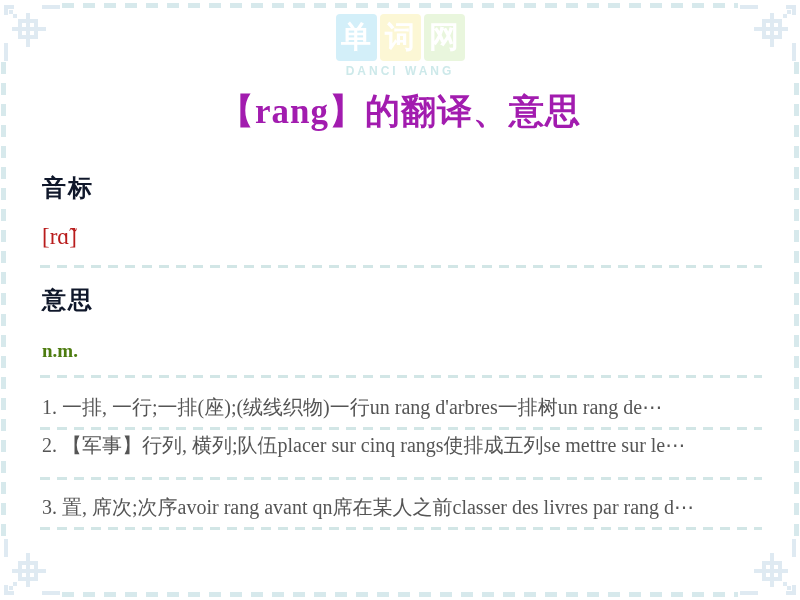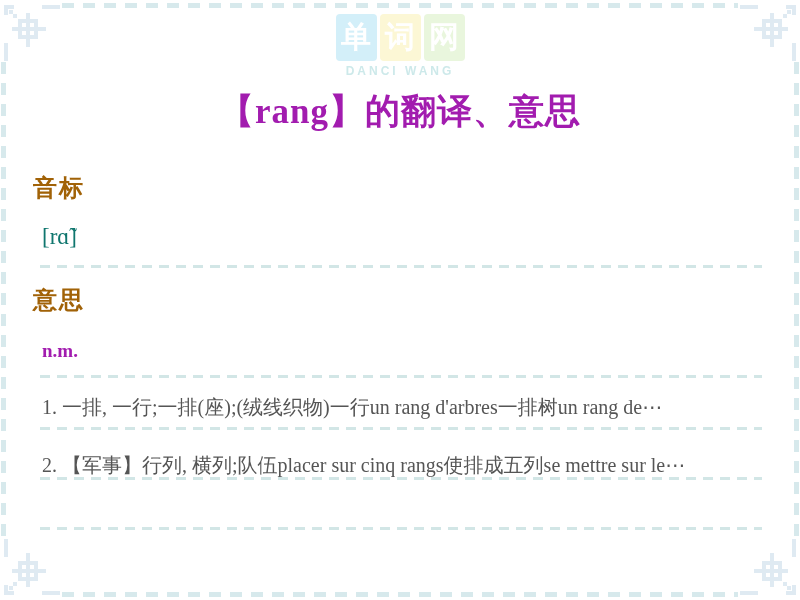--- a/index.html
+++ b/index.html
@@ -59,54 +59,54 @@
   
   .title {
     position: absolute; top: 88px; left: 0; right: 0;
     text-align: center;
     font-size: 35px; font-weight: bold; color: #a21caf;
     letter-spacing: 1px;
   }
 
   
   .sec-heading {
-    position: absolute; left: 33px;
-    font-size: 24px; font-weight: bold; color: #a16207;
+    position: absolute; left: 42px;
+    font-size: 24px; font-weight: bold; color: #0f172a;
     letter-spacing: 2px;
   }
   .phonetic-heading { top: 172px; }
   .meaning-heading  { top: 284px; }
 
   .phonetic-value {
     position: absolute; left: 42px; top: 224px;
-    font-size: 23px; color: #0f766e;
+    font-size: 23px; color: #b91c1c;
   }
   .pos-label {
     position: absolute; left: 42px; top: 340px;
-    font-size: 19px; font-weight: bold; color: #a21caf; font-family: Liberation Serif, serif;
+    font-size: 19px; font-weight: bold; color: #4d7c0f; font-family: Liberation Serif, serif;
   }
 
   .divider {
     position: absolute; left: 40px; right: 38px; height: 3px;
     background: repeating-linear-gradient(90deg, #d2e6e6 0 10px, transparent 10px 17px);
   }
   .dv1 { top: 265px; }
   .dv2 { top: 375px; }
   .dv3 { top: 427px; }
   .dv4 { top: 477px; }
   .dv5 { top: 527px; }
 
   .definition {
     position: absolute; left: 42px; right: 30px; height: 39px;
     display: flex; align-items: center;
     font-size: 20px; color: #555555;
     white-space: nowrap; overflow: hidden;
   }
   .def1 { top: 388px; text-align: center; }
-  .def2 { top: 446px; }
+  .def2 { top: 426px; }
   .def3 { top: 488px; }
 </style>
 </head>
 <body>
 
 <div class="page">
 
   <div class="edge h top"></div>
   <div class="edge h bottom"></div>
   <div class="edge v left"></div>
@@ -197,15 +197,16 @@
   <div class="pos-label">n.m.</div>
 
   <div class="divider dv2"></div>
 
   <div class="definition def1">1. 一排, 一行;一排(座);(绒线织物)一行un rang d'arbres一排树un rang de⋯</div>
   <div class="divider dv3"></div>
 
   <div class="definition def2">2. 【军事】行列, 横列;队伍placer sur cinq rangs使排成五列se mettre sur le⋯</div>
   <div class="divider dv4"></div>
 
+  <div class="definition def3">3. 置, 席次;次序avoir rang avant qn席在某人之前classer des livres par rang d⋯</div>
   <div class="divider dv5"></div>
 
 </div>
 
 </body></html>

